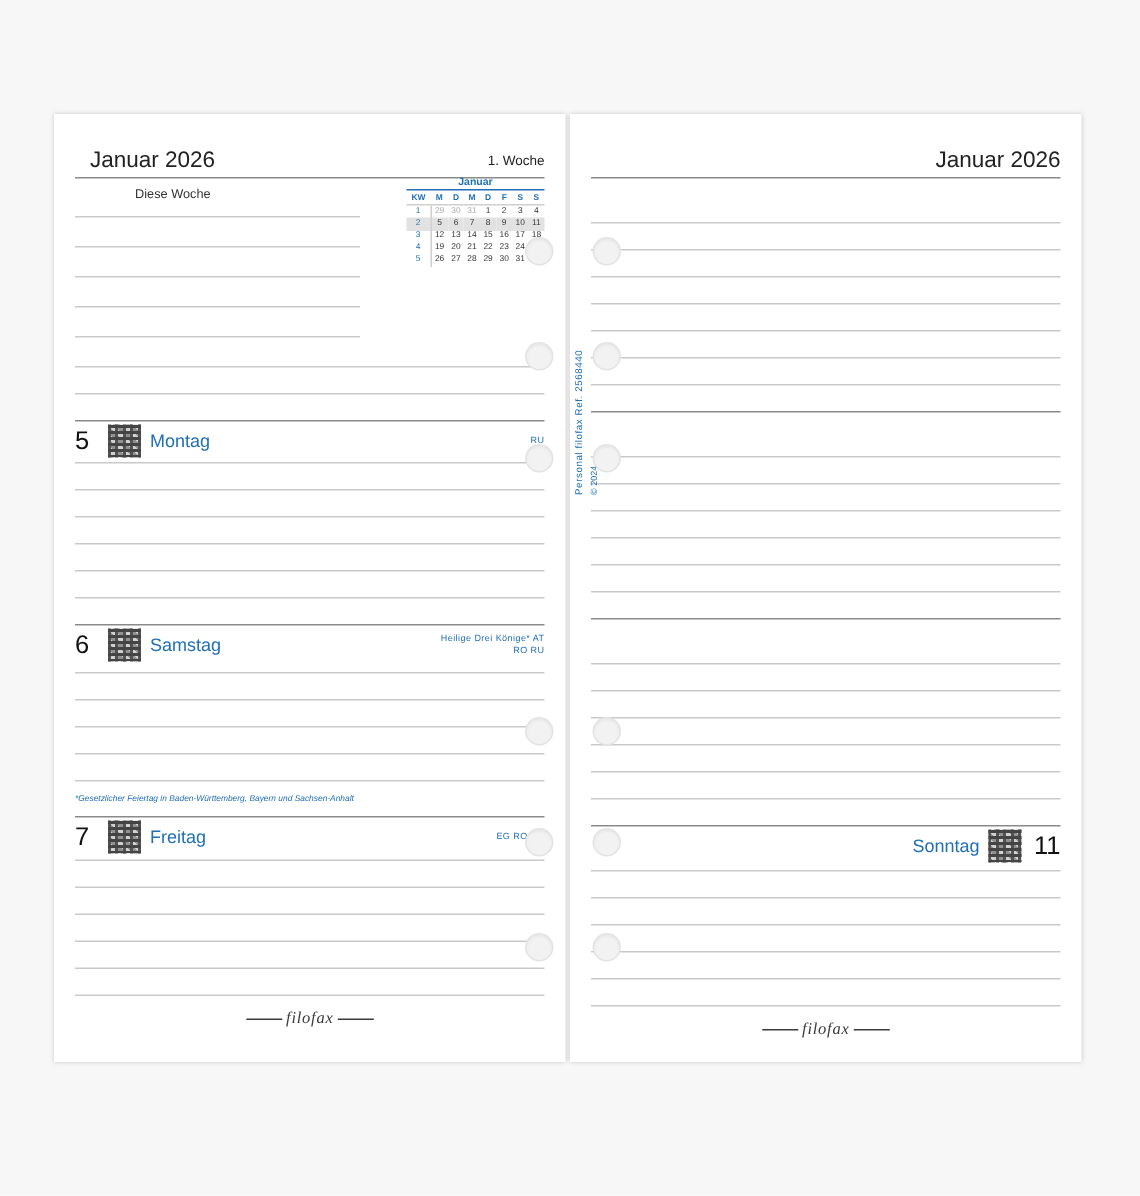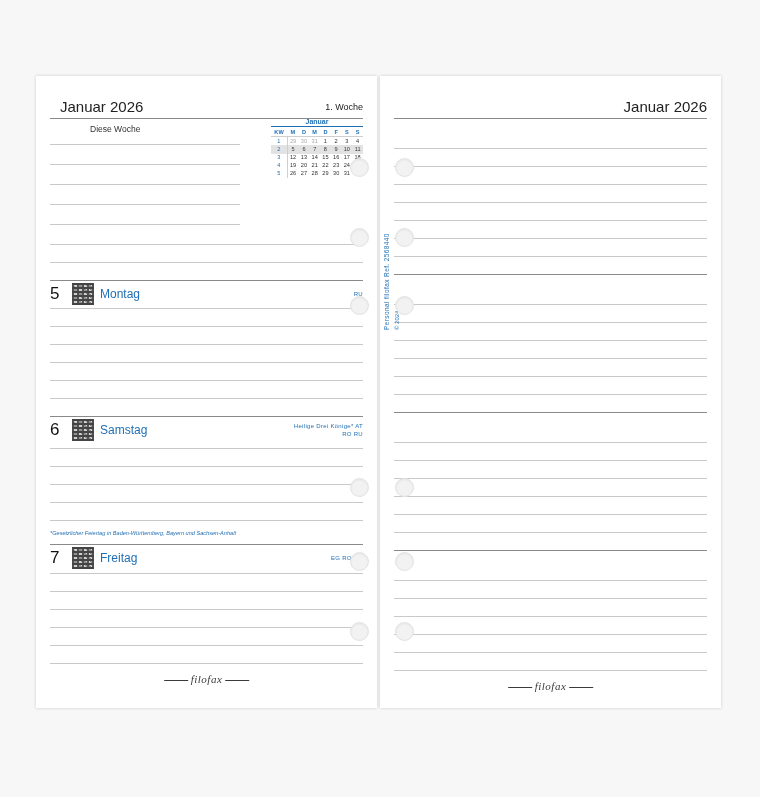--- a/index.html
+++ b/index.html
@@ -320,20 +320,26 @@
 
       <div class="rule dark" style="top:336px;"></div>
       <div class="rule" style="top:366px;"></div>
       <div class="rule" style="top:384px;"></div>
       <div class="rule" style="top:402px;"></div>
       <div class="rule" style="top:420px;"></div>
       <div class="rule" style="top:438px;"></div>
       <div class="rule" style="top:456px;"></div>
 
       <div class="rule dark" style="top:474px;"></div>
+      <div class="dayhead" style="top:478px;">
+        <span class="spacer"></span>
+        <span class="dayname r">Sonntag</span>
+        <span class="qr"></span>
+        <span class="daynum r" style="margin-left:8px;width:18px;">11</span>
+      </div>
       <div class="rule" style="top:504px;"></div>
       <div class="rule" style="top:522px;"></div>
       <div class="rule" style="top:540px;"></div>
       <div class="rule" style="top:558px;"></div>
       <div class="rule" style="top:576px;"></div>
       <div class="rule" style="top:594px;"></div>
 
       <div class="logo" style="left:50%;transform:translateX(-50%);top:604px;">
         <span class="bar"></span><span>filofax</span><span class="bar"></span>
       </div>

